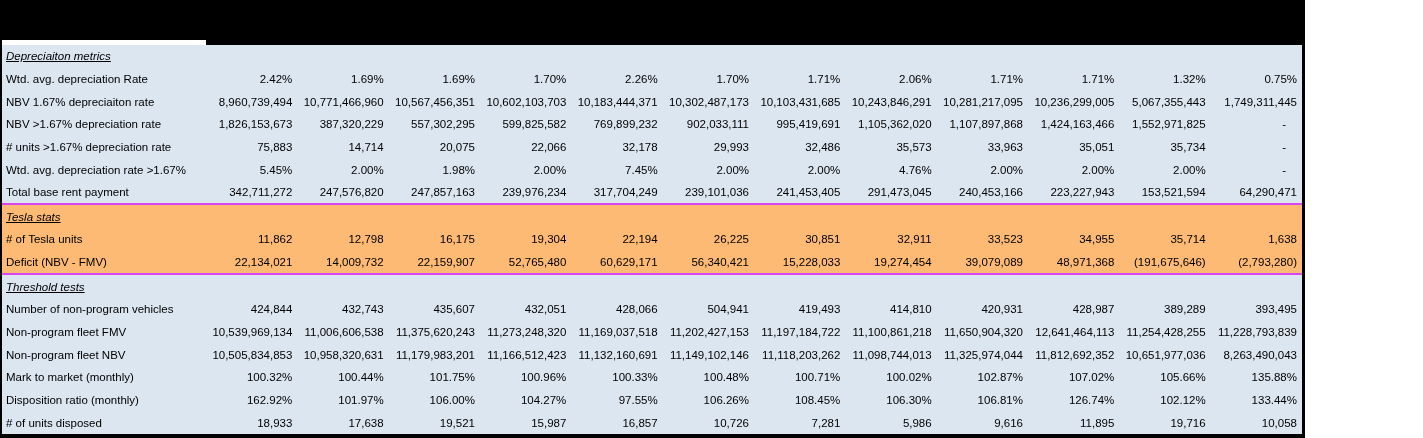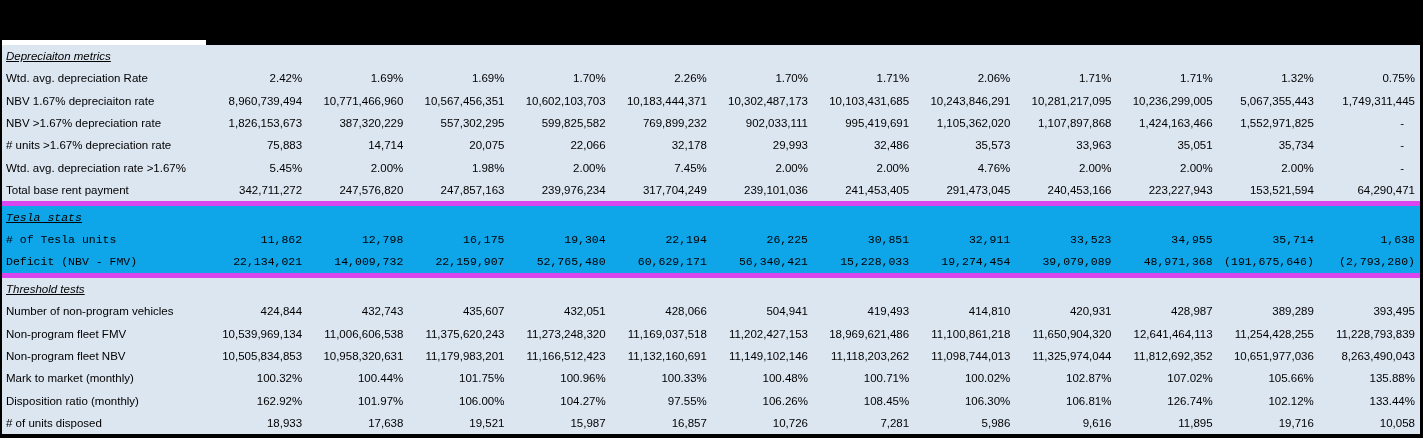--- a/index.html
+++ b/index.html
@@ -1,18 +1,18 @@
 <!DOCTYPE html>
 <html><head>
 <meta charset="utf-8">
 <style>
   html,body { margin:0; padding:0; background:#ffffff; }
   .sheet {
     position:relative;
-    width:1423px; height:438px;
+    width:1305px; height:438px;
     background:#ffffff;
     font-family:"Liberation Sans", sans-serif;
     font-size:11.5px;
     color:#000;
     overflow:hidden;
   }
   .band-top    { position:absolute; left:0; top:0; width:1423px; height:40px; background:#000; }
   .band-right  { position:absolute; left:206px; top:40px; width:1217px; height:5px; background:#000; }
   .edge-left   { position:absolute; left:0; top:38px; width:2px; height:400px; background:#000; }
   .edge-right  { position:absolute; right:0; top:0; width:3px; height:438px; background:#000; }
@@ -22,22 +22,22 @@
     position:absolute; left:2px; top:45px; right:3px; bottom:4px;
     display:flex; flex-direction:column;
   }
   .row {
     flex:1 1 0;
     display:grid;
     grid-template-columns:204px repeat(12, 1fr);
     align-items:center;
   }
   .row.fill-blue  { background:#dce6f1; }
-  .row.fill-white { background:#0ea5e9;font-family:Liberation Mono, monospace; }
-  .row.sec-end    { border-bottom:5px solid #d946ef; }
+  .row.fill-white { background:#fdba74; }
+  .row.sec-end    { border-bottom:2px solid #d946ef; }
 
   .cell-label {
     padding-left:4px;
     white-space:nowrap; overflow:hidden;
     text-align:left;
   }
   .cell-label.hdr { font-style:italic; text-decoration:underline; }
   .cell-val {
     text-align:right;
     padding-right:5px;
@@ -236,21 +236,21 @@
         <div class="cell-val">393,495</div>
       </div>
       <div class="row fill-blue">
         <div class="cell-label">Non-program fleet FMV</div>
         <div class="cell-val">10,539,969,134</div>
         <div class="cell-val">11,006,606,538</div>
         <div class="cell-val">11,375,620,243</div>
         <div class="cell-val">11,273,248,320</div>
         <div class="cell-val">11,169,037,518</div>
         <div class="cell-val">11,202,427,153</div>
-        <div class="cell-val">18,969,621,486</div>
+        <div class="cell-val">11,197,184,722</div>
         <div class="cell-val">11,100,861,218</div>
         <div class="cell-val">11,650,904,320</div>
         <div class="cell-val">12,641,464,113</div>
         <div class="cell-val">11,254,428,255</div>
         <div class="cell-val">11,228,793,839</div>
       </div>
       <div class="row fill-blue">
         <div class="cell-label">Non-program fleet NBV</div>
         <div class="cell-val">10,505,834,853</div>
         <div class="cell-val">10,958,320,631</div>

